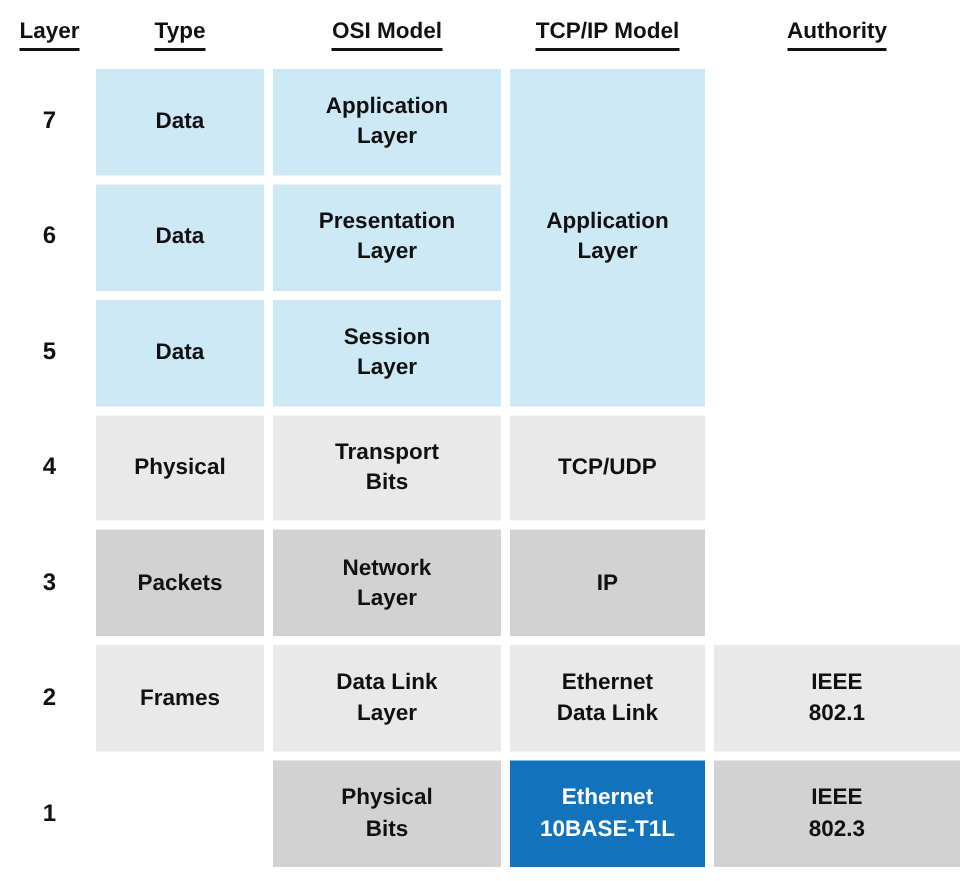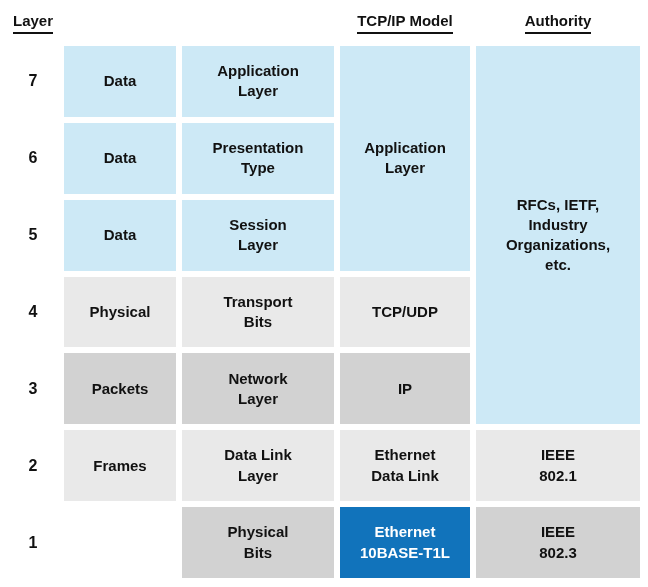--- a/index.html
+++ b/index.html
@@ -57,20 +57,26 @@
   .hl     { background: #1173bb; color: #ffffff; }
 </style>
 </head>
 <body>
 
 <div class="table">
 
   <div class="hdr" style="grid-area:1/1">
       <span>Layer</span>
     </div>
+  <div class="hdr" style="grid-area:1/2">
+      <span>Type</span>
+    </div>
+  <div class="hdr" style="grid-area:1/3">
+      <span>OSI Model</span>
+    </div>
   <div class="hdr" style="grid-area:1/4">
       <span>TCP/IP Model</span>
     </div>
   <div class="hdr" style="grid-area:1/5">
       <span>Authority</span>
     </div>
 
   <div class="num" style="grid-area:2/1">7</div>
   <div class="num" style="grid-area:3/1">6</div>
   <div class="num" style="grid-area:4/1">5</div>
@@ -82,43 +88,39 @@
   <div class="cell blue" style="grid-area:2/2">Data</div>
   <div class="cell blue" style="grid-area:3/2">Data</div>
   <div class="cell blue" style="grid-area:4/2">Data</div>
   <div class="cell gray1" style="grid-area:5/2">Physical</div>
   <div class="cell gray1" style="grid-area:7/2">Frames</div>
   <div class="cell gray2" style="grid-area:6/2">Packets</div>
 
   <div class="cell blue" style="grid-area:2/3">Application
 Layer</div>
   <div class="cell blue" style="grid-area:3/3">Presentation
-Type</div>
+Layer</div>
   <div class="cell blue" style="grid-area:4/3">Session
 Layer</div>
   <div class="cell gray1" style="grid-area:5/3">Transport
 Bits</div>
   <div class="cell gray2" style="grid-area:6/3">Network
 Layer</div>
   <div class="cell gray1" style="grid-area:7/3">Data Link
 Layer</div>
   <div class="cell gray2" style="grid-area:8/3">Physical
 Bits</div>
 
   <div class="cell blue" style="grid-row:2 / span 3; grid-column:4">Application
 Layer</div>
   <div class="cell gray1" style="grid-area:5/4">TCP/UDP</div>
   <div class="cell gray2" style="grid-area:6/4">IP</div>
   <div class="cell gray1" style="grid-area:7/4">Ethernet
 Data Link</div>
   <div class="cell hl" style="grid-area:8/4">Ethernet
 10BASE-T1L</div>
 
-  <div class="cell blue" style="grid-row:2 / span 5; grid-column:5">RFCs, IETF,
-Industry
-Organizations,
-etc.</div>
   <div class="cell gray1" style="grid-area:7/5">IEEE
 802.1</div>
   <div class="cell gray2" style="grid-area:8/5">IEEE
 802.3</div>
 
 </div>
 
 </body></html>

